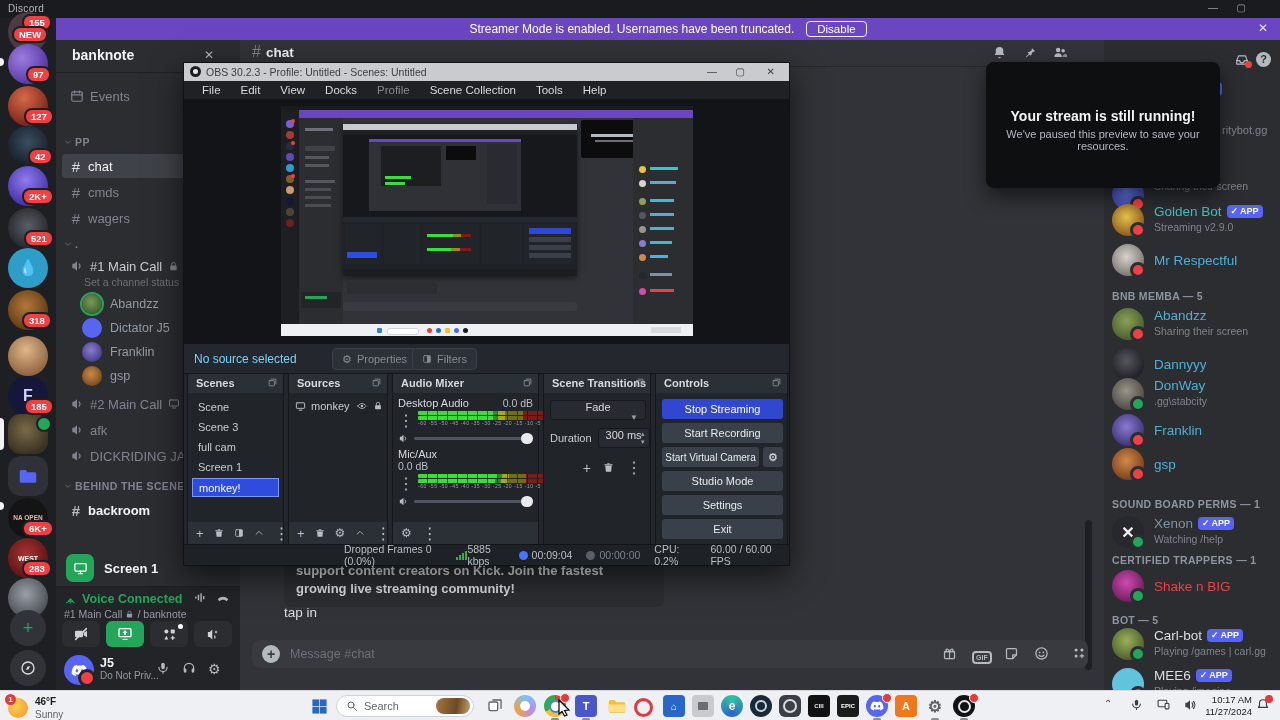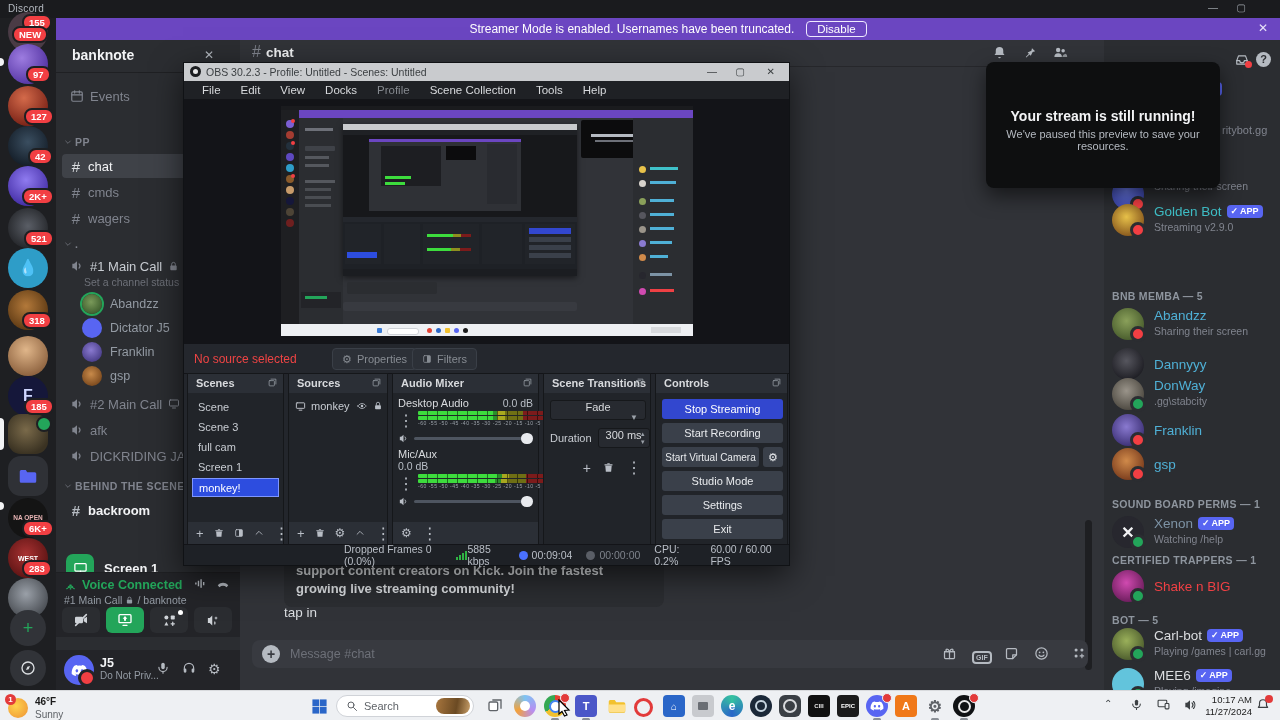--- a/index.html
+++ b/index.html
@@ -39,21 +39,21 @@
   .chan.bold{color:#f2f3f5;font-weight:bold;}
   .subhint{position:absolute;color:#6d7078;font-size:10.5px;display:flex;gap:4px;align-items:center;}
   .vmember{position:absolute;display:flex;align-items:center;gap:8px;color:#949ba4;font-size:12.5px;}
   .vmember .av{width:20px;height:20px;border-radius:50%;}
   .mini-ic{color:#80848e;}
 
   
   #screen-tile{position:absolute;left:10px;top:514px;display:flex;align-items:center;gap:10px;}
   #screen-tile .tile{width:28px;height:28px;border-radius:7px;background:#23a55a;display:flex;align-items:center;justify-content:center;color:#fff;}
   #screen-tile .lbl{color:#f2f3f5;font-size:13px;font-weight:bold;}
-  #voice-panel{position:absolute;left:0;top:532px;width:184px;height:64px;background:#232428;border-top:1px solid #1f2023;}
+  #voice-panel{position:absolute;left:0;top:546px;width:184px;height:64px;background:#232428;border-top:1px solid #1f2023;}
   #voice-panel .status{position:absolute;left:8px;top:5px;color:#23a55a;font-weight:bold;font-size:12.5px;display:flex;gap:5px;align-items:center;}
   #voice-panel .where{position:absolute;left:8px;top:21px;color:#949ba4;font-size:10.5px;display:flex;gap:3px;align-items:center;}
   .vbtn{position:absolute;top:34px;width:38px;height:26px;border-radius:6px;background:#2b2d31;color:#cfd3d8;display:flex;align-items:center;justify-content:center;}
   .vbtn.green{background:#23a55a;color:#fff;}
   #user-panel{position:absolute;left:0;top:610px;width:184px;height:40px;background:#232428;}
   #user-panel .av{position:absolute;left:8px;top:5px;width:30px;height:30px;border-radius:50%;background:#5865f2;display:flex;align-items:center;justify-content:center;color:#fff;font-size:14px;}
   #user-panel .uname{position:absolute;left:44px;top:6px;color:#f2f3f5;font-size:12.5px;font-weight:bold;}
   #user-panel .ustat{position:absolute;left:44px;top:20px;color:#949ba4;font-size:10px;}
   .dnd-badge{position:absolute;right:-2px;bottom:-2px;width:12px;height:12px;border-radius:50%;background:#f23f43;border:3px solid #232428;box-sizing:content-box;}
   .upn-ic{position:absolute;top:11px;color:#b5bac1;}
@@ -96,21 +96,21 @@
   #obs-title{position:absolute;left:0;top:0;width:605px;height:18px;background:#c9cbce;color:#3b3f42;font-size:10.5px;}
   #obs-title .logo{position:absolute;left:6px;top:3px;width:11px;height:11px;border-radius:50%;background:#1b1d20;}
   #obs-title .logo:after{content:"";position:absolute;left:3px;top:3px;width:5px;height:5px;border-radius:50%;background:#e8e8e8;}
   #obs-title .txt{position:absolute;left:22px;top:3px;}
   #obs-title .ctl{position:absolute;top:3px;color:#3c4043;font-size:10px;}
   #obs-menu{position:absolute;left:0;top:18px;width:605px;height:18px;background:#1f2125;display:flex;align-items:center;padding-left:8px;box-sizing:border-box;}
   #obs-menu span{color:#d8dadd;font-size:11.5px;padding:0 10px;}
   #obs-menu span.dim{color:#85898f;}
   #obs-preview{position:absolute;left:0;top:36px;width:605px;height:244px;background:#131418;overflow:hidden;}
   #src-bar{position:absolute;left:0;top:280px;width:605px;height:29px;background:#24272d;border-top:1px solid #131418;border-bottom:1px solid #131418;}
-  #src-bar .nosrc{position:absolute;left:10px;top:8px;color:#ef4444;font-size:12px;}
+  #src-bar .nosrc{position:absolute;left:10px;top:8px;color:#7dd3fc;font-size:12px;}
   .pillbtn{position:absolute;top:4px;height:20px;background:#2c3037;border:1px solid #3a3f47;border-radius:4px;color:#878c93;font-size:11px;display:flex;align-items:center;gap:5px;padding:0 9px;}
   .panel{position:absolute;top:310px;background:#212429;border:1px solid #15171a;box-sizing:border-box;}
   .phead{position:absolute;left:0;top:0;right:0;height:19px;background:#2b2f36;color:#d8dadd;font-size:11px;font-weight:bold;line-height:19px;padding-left:8px;}
   .pop{position:absolute;right:6px;top:4px;color:#9aa0a8;}
   .ptool{position:absolute;left:0;bottom:0;right:0;height:22px;background:#2b2f36;display:flex;align-items:center;gap:10px;padding-left:8px;color:#b9bec6;}
   .ptool .sep{margin-left:auto;}
   .sc-item{position:absolute;left:4px;right:4px;height:19px;color:#c8ccd2;font-size:11px;line-height:19px;padding-left:6px;}
   .sc-item.sel{background:#2d4ddf;border:1px solid #7e96ff;color:#fff;box-sizing:border-box;}
   .mx-name{color:#d8dadd;font-size:11px;}
   .mx-db{color:#b9bec6;font-size:10.5px;}
@@ -524,20 +524,26 @@
             <span>Golden Bot</span>
           <span class="app-badge">
               <span>✓</span>
               <span>APP</span>
             </span>
         </div>
         <div class="msub">Streaming v2.9.0</div>
       </div>
     </div>
 
+    <div class="mrow" style="top:204px;align-items:center;">
+      <div class="mav" style="background:radial-gradient(circle at 45% 40%,#d8d3cc,#7a756e 75%);">
+          <span class="mstat r"></span>
+        </div>
+      <div class="mname">Mr Respectful</div>
+    </div>
 
     <div class="ghead" style="top:250px;">BNB MEMBA — 5</div>
 
     <div class="mrow" style="top:268px;">
       <div class="mav" style="background:radial-gradient(circle at 45% 40%,#8aa05a,#4a5e2e 75%);">
           <span class="mstat r"></span>
         </div>
       <div>
           <div class="mname">Abandzz</div>
           <div class="msub">Sharing their screen</div>

